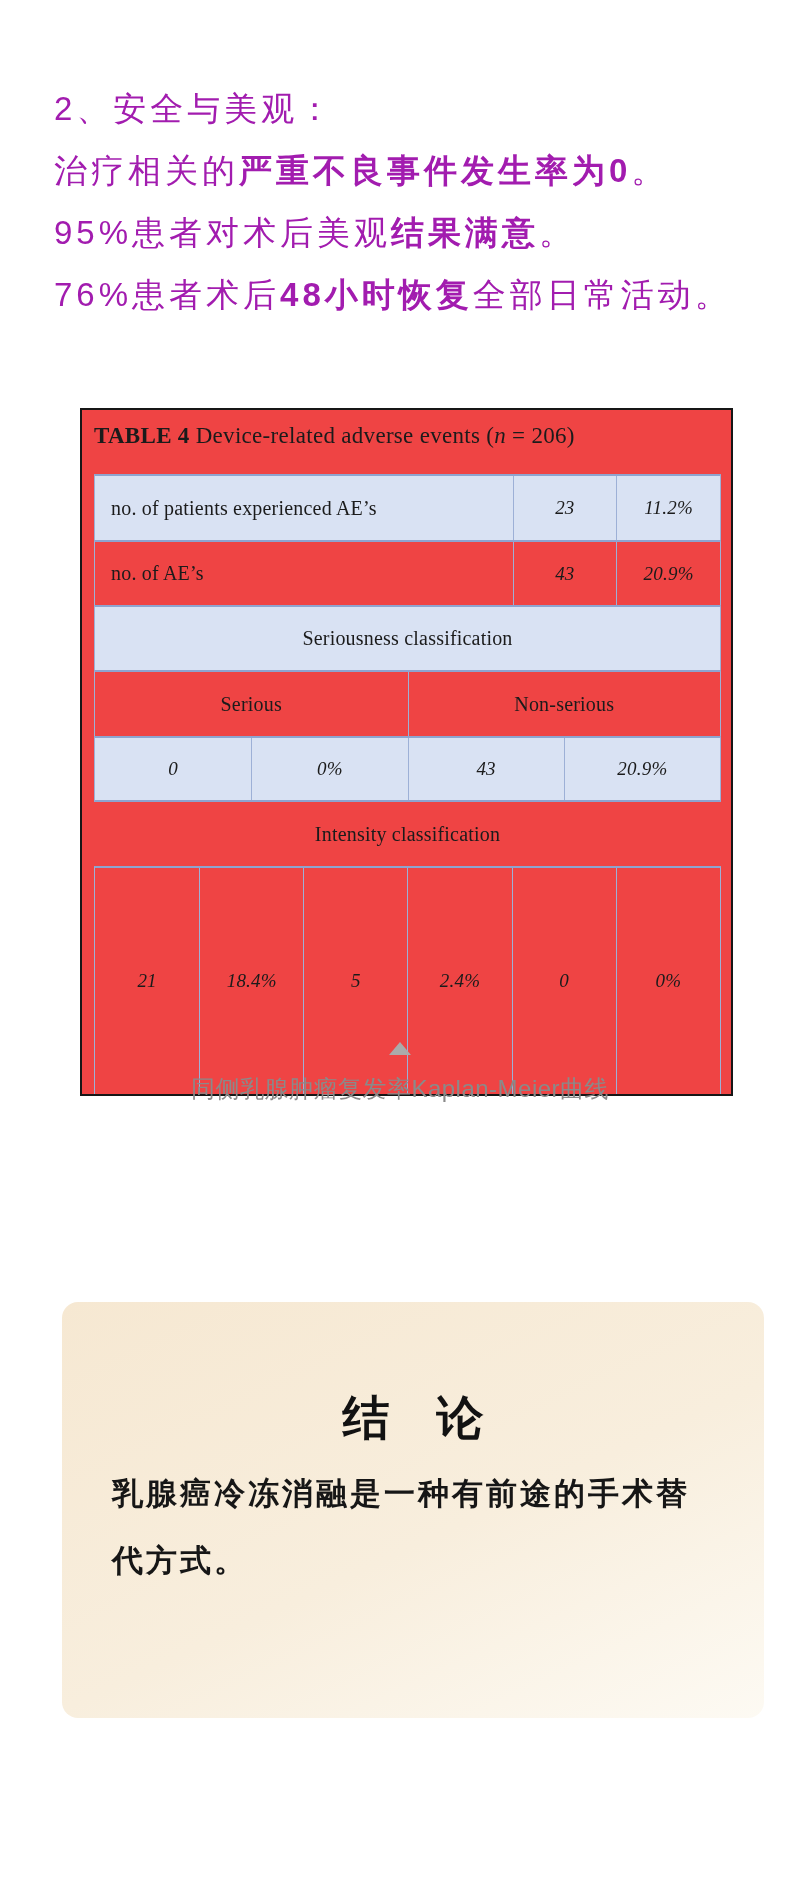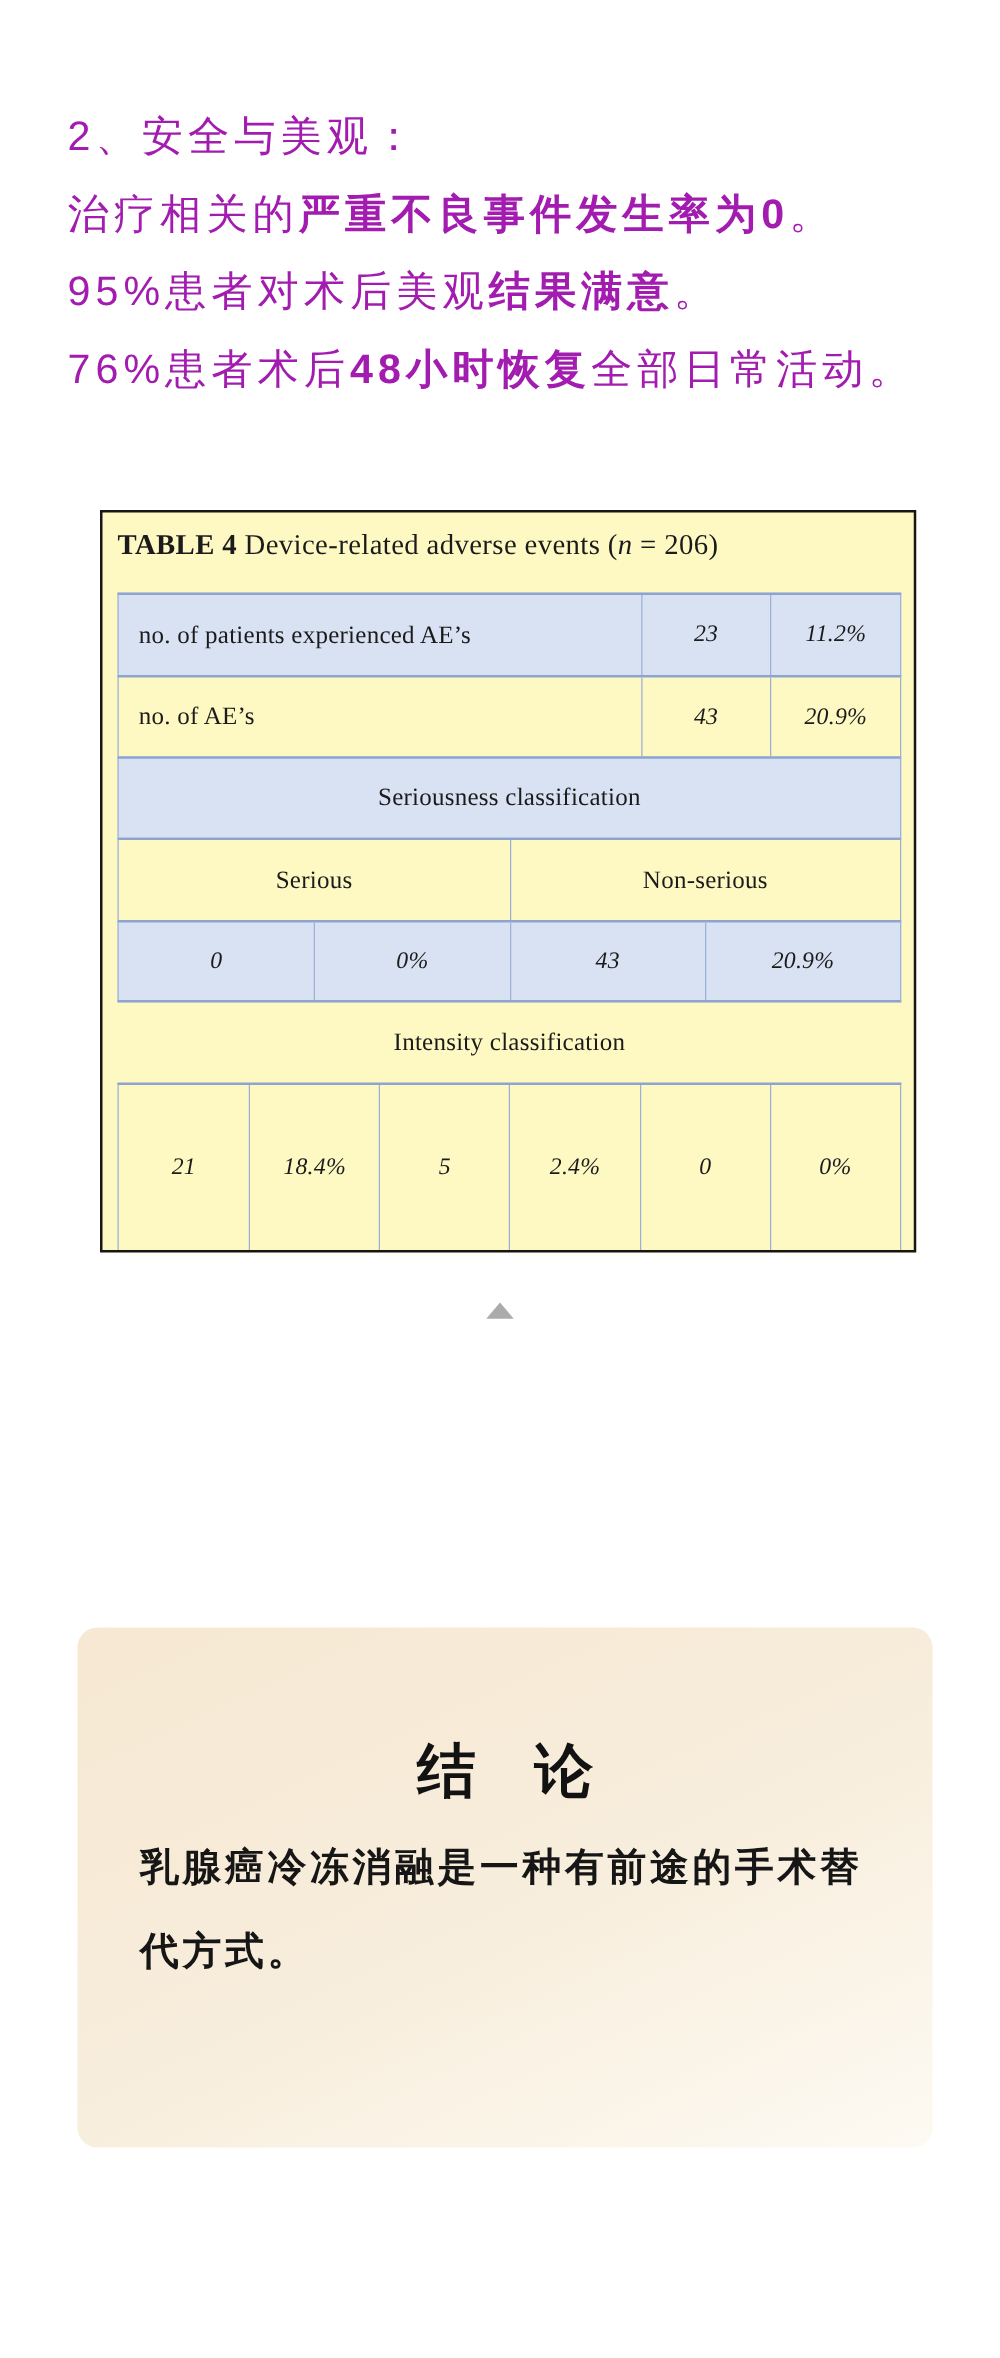--- a/index.html
+++ b/index.html
@@ -24,24 +24,24 @@
     color:#a21caf;
   }
   .intro .b{font-weight:700;}
 
   
   .table-fig{
     position:absolute;
     left:80px;
     top:408px;
     width:653px;
-    height:594px;
+    height:688px;
     box-sizing:border-box;
     border:2px solid #161616;
-    background:#fef9c3;
+    background:#ef4444;
     margin:0;
     font-family:"Liberation Serif", serif;
     color:#1b1b1b;
   }
   .t-title{
     position:absolute;
     left:12px;
     top:8px;
     font-size:23px;
     line-height:36px;
@@ -114,20 +114,21 @@
 
   
   .conclusion{
     position:absolute;
     left:62px;
     top:1302px;
     width:684px;
     height:416px;
     border-radius:16px;
     background:linear-gradient(155deg, #f6e8d2 0%, #f8eedd 55%, #fdfaf3 100%);
+    padding-left:18px;
   }
   .conc-title{
     position:absolute;
     top:90px;
     left:0;
     width:100%;
     text-align:center;
     font-family:"Liberation Serif", serif;
     font-weight:700;
     font-size:47px;
@@ -212,20 +213,21 @@
         <div class="cell val w-sixth sep">5</div>
         <div class="cell val w-sixth sep">2.4%</div>
         <div class="cell val w-sixth sep">0</div>
         <div class="cell val w-sixth sep">0%</div>
       </div>
 
     </div>
   </figure>
 
   <div class="cap-triangle"></div>
+  <div class="fig-caption">同侧乳腺肿瘤复发率Kaplan-Meier曲线</div>
 
   <section class="conclusion">
     <div class="conc-title">结　论</div>
     <div class="conc-body">
       <div>乳腺癌冷冻消融是一种有前途的手术替</div>
       <div>代方式。</div>
     </div>
   </section>
 
 </div>

